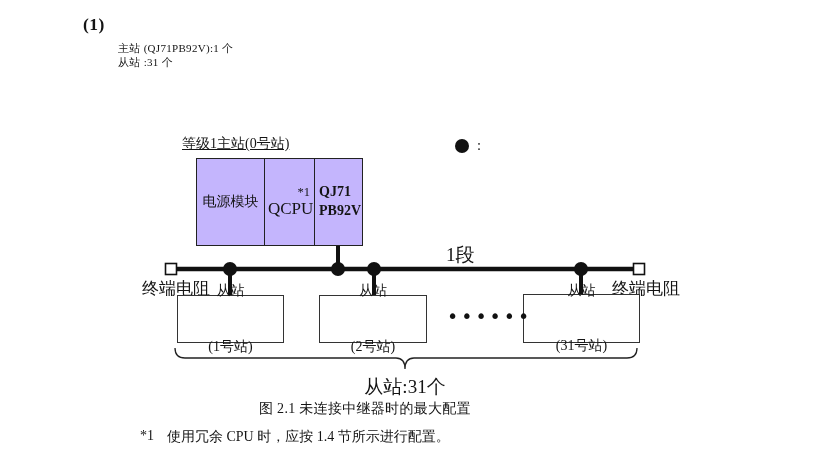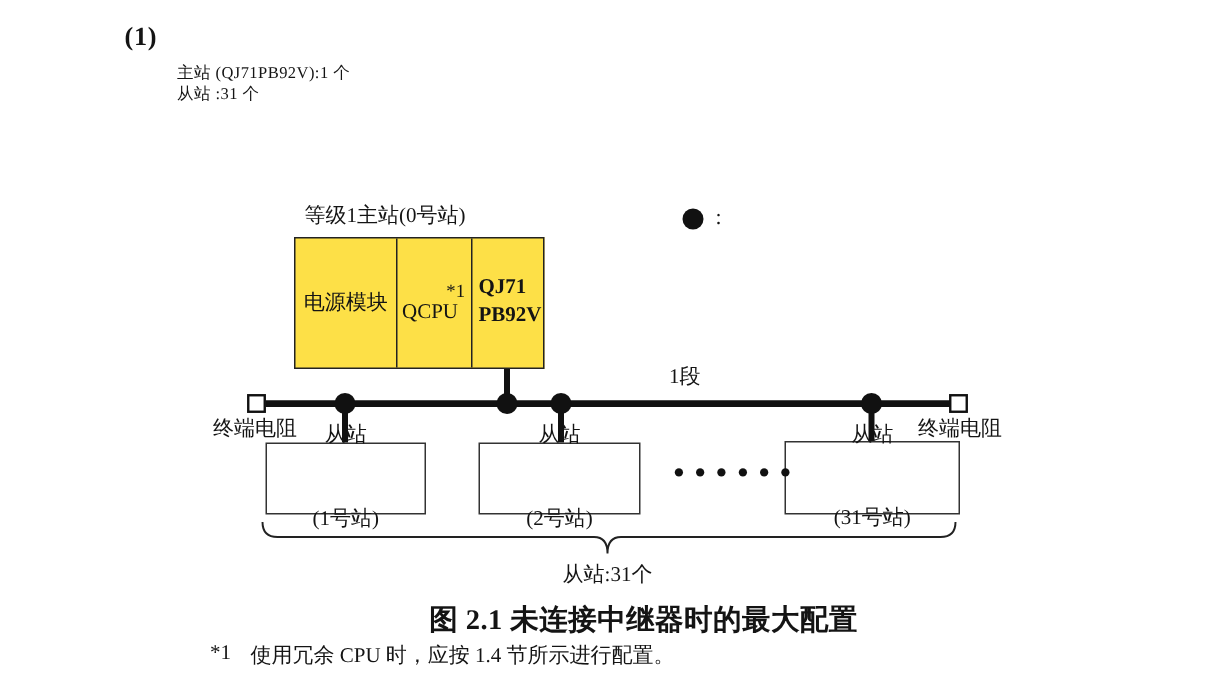--- a/index.html
+++ b/index.html
@@ -15,66 +15,66 @@
   .heading{
     position:absolute;left:83px;top:14px;
     font-size:17.5px;font-weight:bold;letter-spacing:.5px;
     display:flex;gap:9px;white-space:nowrap;
   }
   .subline{position:absolute;left:118px;font-size:11px;white-space:nowrap;letter-spacing:.3px;}
   .subline1{top:41px;}
   .subline2{top:55px;}
 
   
-  .master-label{position:absolute;left:203px;top:135px;font-size:14px;white-space:nowrap;}
+  .master-label{position:absolute;left:182px;top:135px;font-size:14px;white-space:nowrap;text-decoration:underline;}
   .legend{position:absolute;left:455px;top:137px;display:flex;align-items:center;font-size:14.5px;white-space:nowrap;}
   .legend-dot{width:14px;height:14px;border-radius:50%;background:#111;display:inline-block;}
   .legend-sep{margin:0 9px 0 8px;}
 
   
   .master-box{
     position:absolute;left:196px;top:158px;width:167px;height:88px;
     border:1.6px solid #222;box-sizing:border-box;
-    display:flex;background:#fde047;
+    display:flex;background:#c4b5fd;
   }
   .mcell{box-sizing:border-box;font-size:14px;display:flex;flex-direction:column;justify-content:center;}
   .cell-power{width:68px;border-right:1.2px solid #222;align-items:center;}
   .cell-cpu{width:50px;border-right:1.2px solid #222;padding-left:3px;}
   .cpu-note{font-size:12.5px;text-align:right;padding-right:4px;margin-bottom:-1px;}
-  .cpu-name{font-size:14px;}
+  .cpu-name{font-size:17px;}
   .cell-pb{flex:1;padding-left:4px;line-height:1.35;font-weight:bold;}
 
   
-  .seg-label{position:absolute;left:446px;top:242px;font-size:14px;}
-  .term-label{position:absolute;font-size:14px;white-space:nowrap;}
+  .seg-label{position:absolute;left:446px;top:242px;font-size:19px;}
+  .term-label{position:absolute;font-size:17px;white-space:nowrap;}
   .term-left{left:142px;top:277px;}
   .term-right{left:612px;top:277px;}
 
   
   .slave-box{
     position:absolute;border:1.4px solid #333;box-sizing:border-box;background:#fff;
     display:flex;flex-direction:column;justify-content:center;align-items:center;
     font-size:14px;line-height:1.45;text-align:center;gap:35px;
   }
   .slave-1{left:177px;top:295px;width:107px;height:48px;}
   .slave-2{left:319px;top:295px;width:108px;height:48px;}
   .slave-31{left:523px;top:294px;width:117px;height:49px;}
 
   .ellipsis{
     position:absolute;left:447px;top:305px;
     font-size:19px;letter-spacing:3px;color:#111;
     font-family:"DejaVu Sans",sans-serif;white-space:nowrap;
   }
 
-  .brace-label{position:absolute;left:330px;top:374px;width:150px;text-align:center;font-size:14px;}
+  .brace-label{position:absolute;left:330px;top:374px;width:150px;text-align:center;font-size:19px;}
 
   
   .caption{
     position:absolute;left:259px;top:400px;width:340px;
-    text-align:center;font-size:19px;font-weight:bold;white-space:nowrap;letter-spacing:.3px;
+    font-size:14px;font-weight:normal;white-space:nowrap;letter-spacing:.3px;
   }
   .footnote{position:absolute;left:140px;top:428px;font-size:14px;display:flex;gap:13px;white-space:nowrap;}
 
   
   .wires{position:absolute;left:0;top:0;width:821px;height:457px;pointer-events:none;}
 </style>
 </head>
 <body>
 
 <div class="page">

